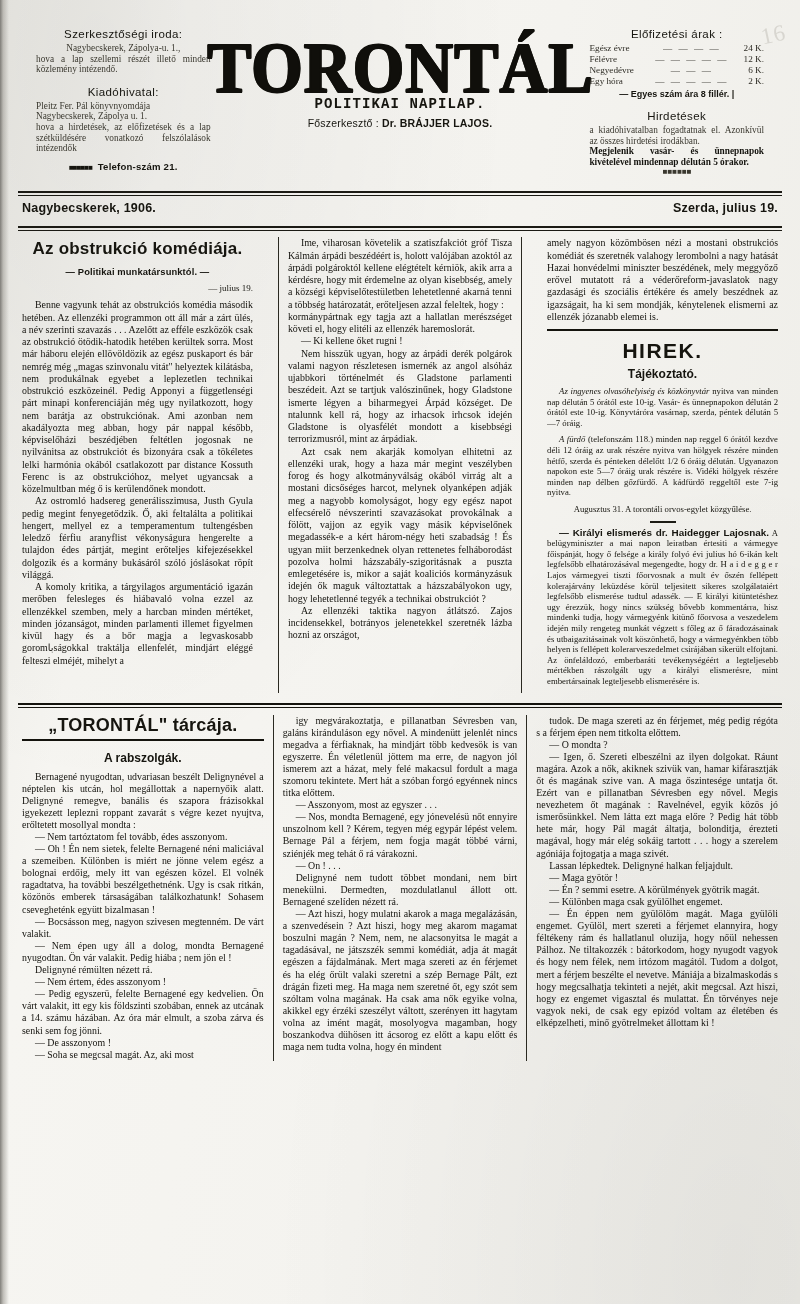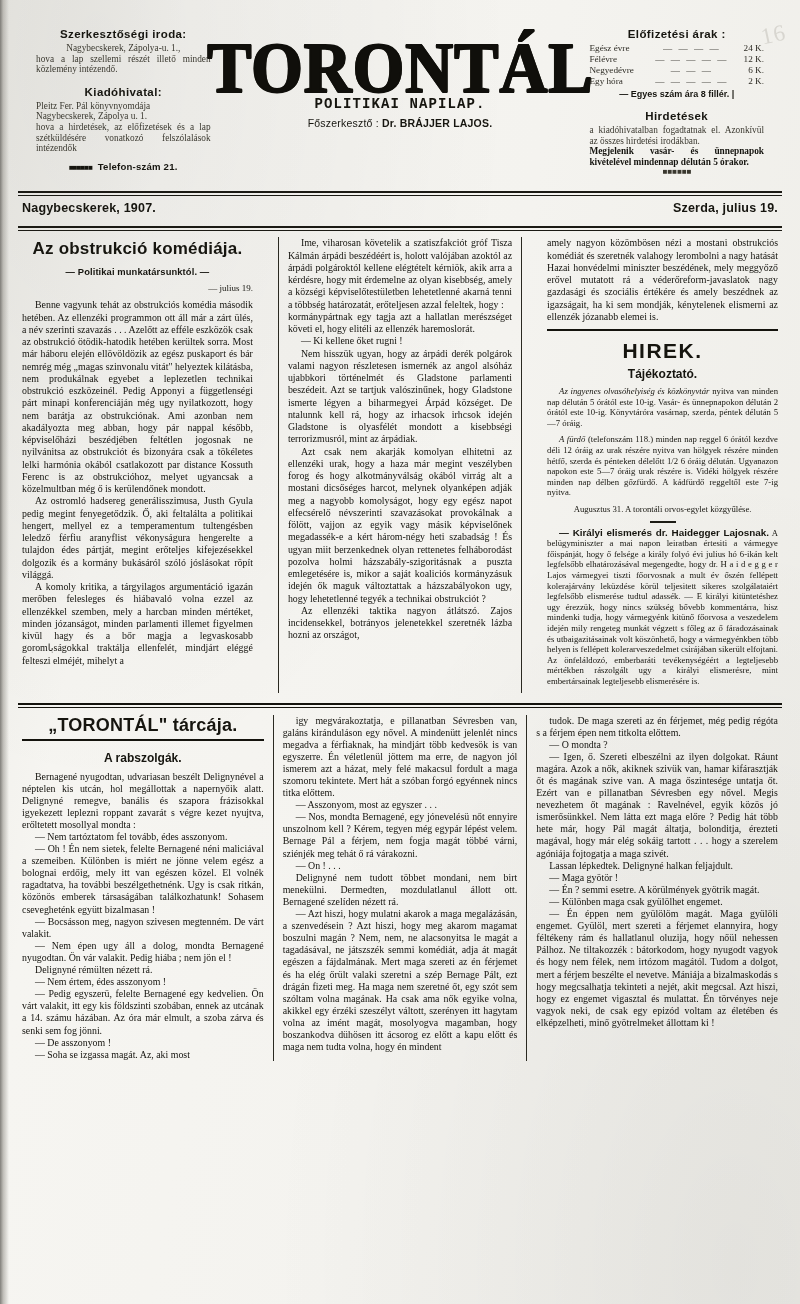--- a/index.html
+++ b/index.html
@@ -39,21 +39,21 @@
     display:flex; align-items:flex-start; justify-content:space-between;
     padding:28px 18px 4px 18px;
   }
   .mh-side{ width:196px; }
   .mh-left{ text-align:center; }
   .mh-right{ text-align:center; }
   .mh-center{ flex:1; text-align:center; padding-top:2px;}
 
   .mh-h{
     font-family:"Liberation Sans", sans-serif;
-    font-weight:bold; font-size:11.5px; letter-spacing:.4px;
+    font-weight:normal; font-size:11.5px; letter-spacing:.4px;
     margin:0 0 3px 0;
   }
   .mh-h.second{ margin-top:11px; }
   .mh-p{
     font-family:"Liberation Serif", serif;
     font-size:9.3px; line-height:10.6px; margin:0;
     color:#3a382f; text-align:justify;
   }
   .mh-p.c{ text-align:center; }
   .mh-phone{
@@ -271,21 +271,21 @@
       <p class="mh-h second">Hirdetések</p>
       <p class="mh-p">a kiadóhivatalban fogadtatnak el. Azonkívül az összes hirdetési irodákban.</p>
       <p class="mh-p" style="margin-top:0;font-weight:bold;color:#15140f;">Megjelenik vasár- és ünnepnapok kivételével mindennap délután 5 órakor.</p>
       <p class="mh-p c dots" style="font-weight:bold;letter-spacing:-1px;">■ ■ ■ ■ ■ ■</p>
     </div>
   </div>
 
   <div class="rule-double"></div>
 
   <div class="dateline">
-    <span>Nagybecskerek, 1907.</span>
+    <span>Nagybecskerek, 1906.</span>
     <span class="right">Szerda, julius 19.</span>
   </div>
 
   <div class="rule-double"></div>
 
   <div class="body-wrap">
 
     <div class="col c1">
       <h2 class="headline">Az obstrukció komédiája.</h2>
       <p class="subhead">— Politikai munkatársunktól. —</p>
@@ -331,21 +331,21 @@
       <h4 class="tarca-sub">A rabszolgák.</h4>
       <p class="feu">Bernagené nyugodtan, udvariasan beszélt Delignynével a néptelen kis utcán, hol megállottak a napernyőik alatt. Delignyné remegve, banális és szapora frázisokkal igyekezett leplezni roppant zavarát s végre kezet nyujtva, erőltetett mosollyal mondta :</p>
       <p class="feu">— Nem tartóztatom fel tovább, édes asszonyom.</p>
       <p class="feu">— Oh ! Én nem sietek, felelte Bernagené néni maliciával a szemeiben. Különben is miért ne jönne velem egész a bolognai erdőig, mely itt van egészen közel. El volnék ragadtatva, ha további beszélgethetnénk. Ugy is csak ritkán, közönös emberek társaságában találkozhatunk! Sohasem csevegheténk együtt bizalmasan !</p>
       <p class="feu">— Bocsásson meg, nagyon szivesen megtenném. De várt valakit.</p>
       <p class="feu">— Nem épen ugy áll a dolog, mondta Bernagené nyugodtan. Ön vár valakit. Pedig hiába ; nem jön el !</p>
       <p class="feu">Delignyné rémülten nézett rá.</p>
       <p class="feu">— Nem értem, édes asszonyom !</p>
       <p class="feu">— Pedig egyszerü, felelte Bernagené egy kedvelien. Ön várt valakit, itt egy kis földszinti szobában, ennek az utcának a 14. számu házában. Az óra már elmult, a szoba zárva és senki sem fog jönni.</p>
       <p class="feu">— De asszonyom !</p>
-      <p class="feu">— Soha se izgassa magát. Az, aki most</p>
+      <p class="feu">— Soha se megcsal magát. Az, aki most</p>
     </div>
 
     <div class="col c2">
       <p class="feu">igy megvárakoztatja, e pillanatban Sévresben van, galáns kiránduláson egy nővel. A mindenütt jelenlét nincs megadva a férfiaknak, ha mindjárt több kedvesök is van egyszerre. Én véletlenül jöttem ma erre, de nagyon jól ismerem azt a házat, mely felé makacsul fordult a maga szomoru tekintete. Mert hát a szóban forgó egyénnek nincs titka előttem.</p>
       <p class="feu">— Asszonyom, most az egyszer . . .</p>
       <p class="feu">— Nos, mondta Bernagené, egy jónevelésü nőt ennyire unszolnom kell ? Kérem, tegyen még egypár lépést velem. Bernage Pál a férjem, nem fogja magát többé várni, sziénjék meg tehát ő rá várakozni.</p>
       <p class="feu">— On ! . . .</p>
       <p class="feu">Delignyné nem tudott többet mondani, nem birt menekülni. Dermedten, mozdulatlanul állott ott. Bernagené szelíden nézett rá.</p>
       <p class="feu">— Azt hiszi, hogy mulatni akarok a maga megalázásán, a szenvedésein ? Azt hiszi, hogy meg akarom magamat boszulni magán ? Nem, nem, ne alacsonyitsa le magát a tagadásával, ne játszszék semmi komédiát, adja át magát egészen a fájdalmának. Mert maga szereti az én férjemet és ha elég őrült valaki szeretni a szép Bernage Pált, ezt drágán fizeti meg. Ha maga nem szeretné őt, egy szót sem szóltam volna magának. Ha csak ama nők egyike volna, akikkel egy érzéki szeszélyt váltott, szerényen itt hagytam volna az imént magát, mosolyogva magamban, hogy boszankodva dühösen itt ácsorog ez előtt a kapu előtt és maga nem tudta volna, hogy én mindent</p>
     </div>

